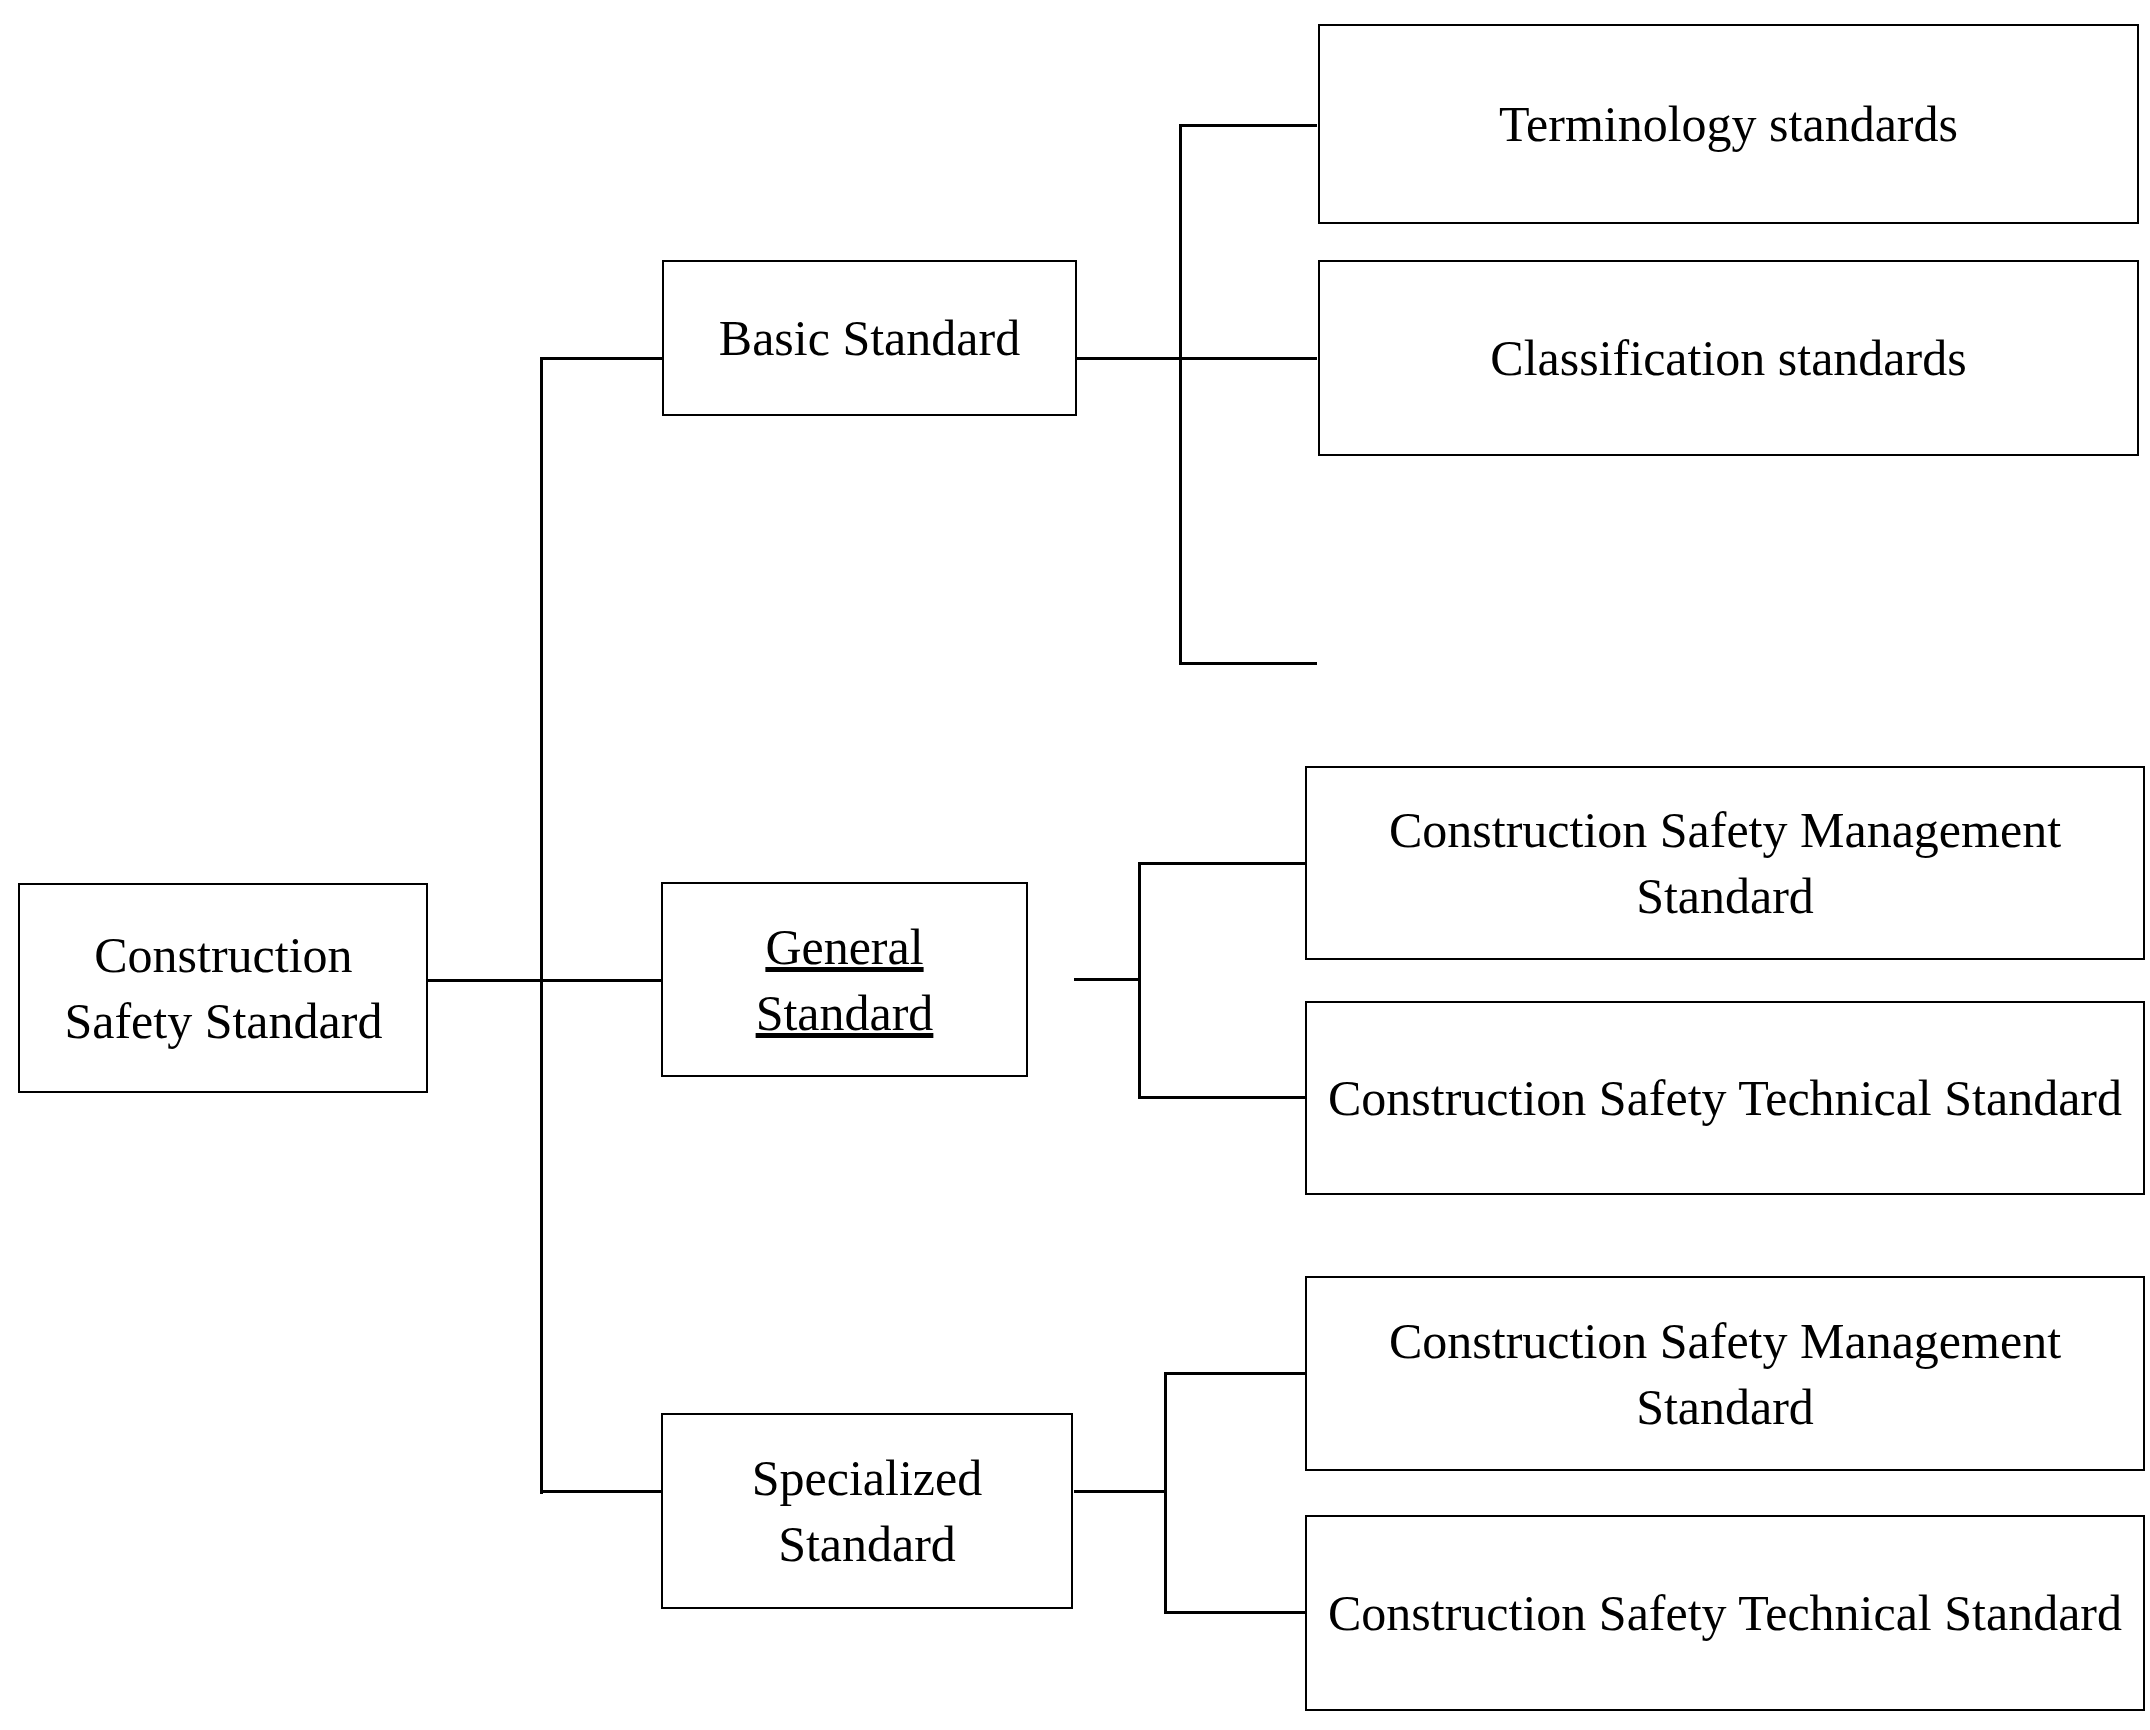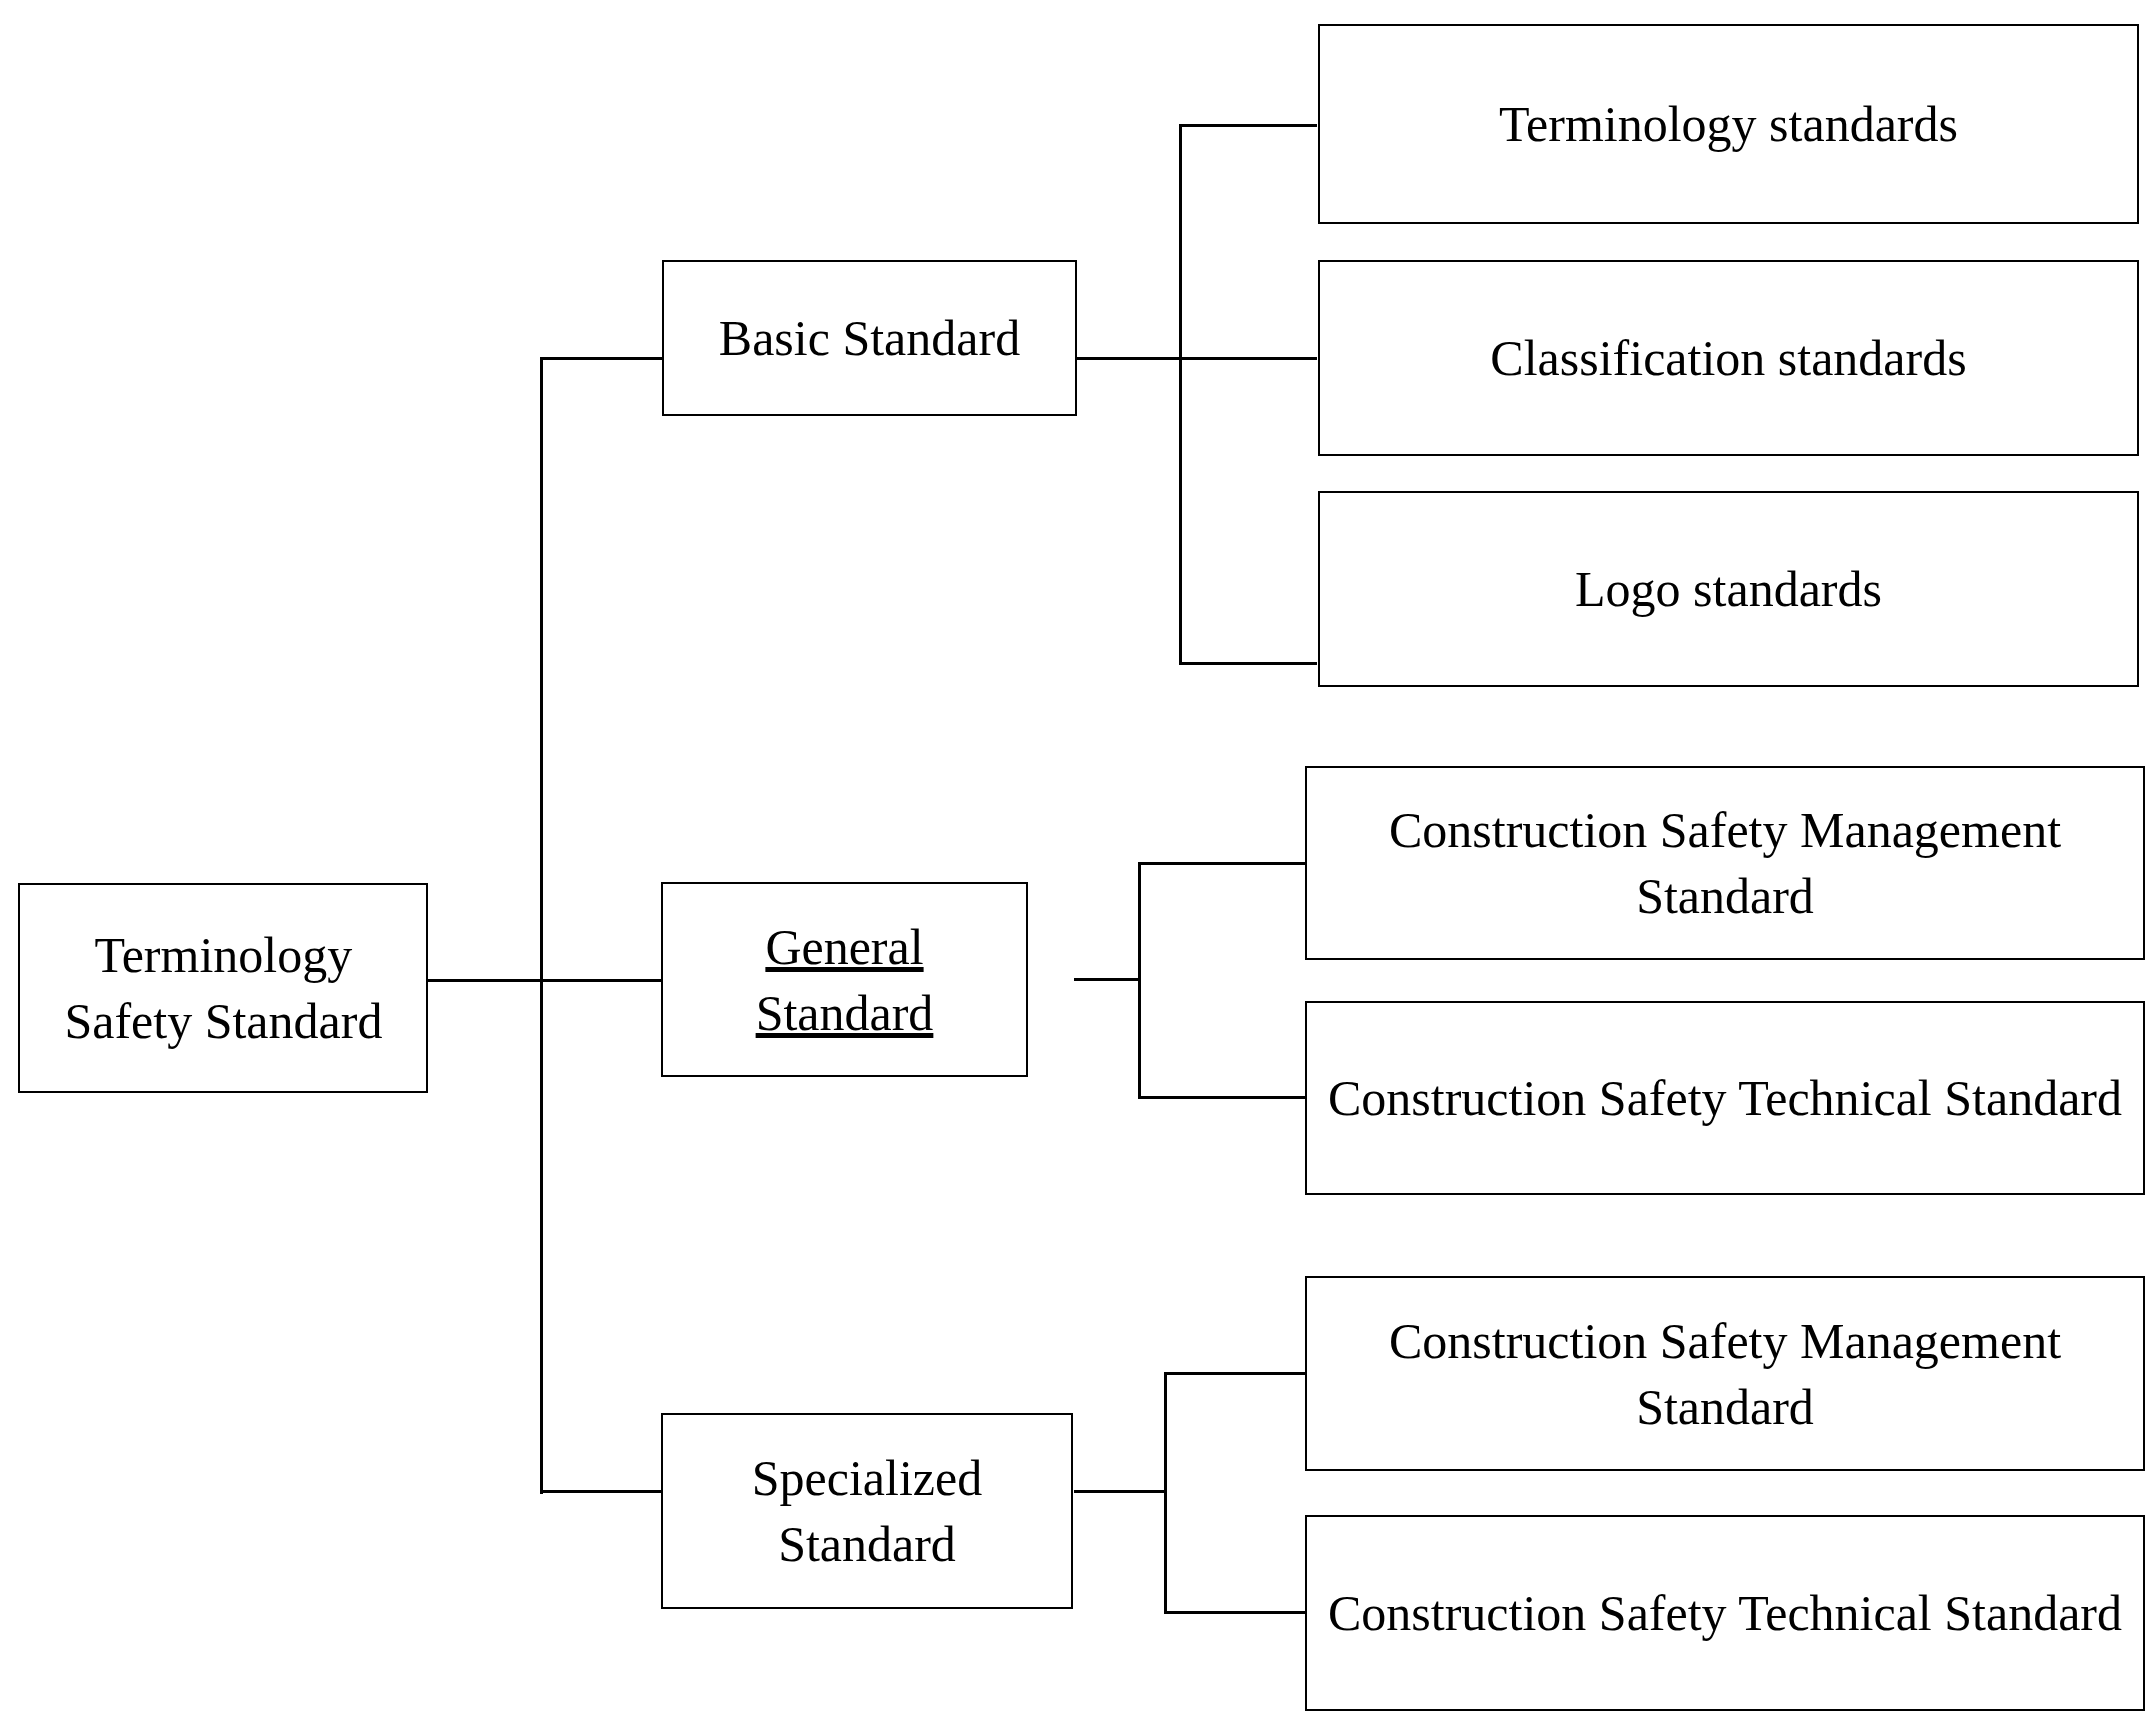--- a/index.html
+++ b/index.html
@@ -37,21 +37,21 @@
     position: absolute;
     background: #000000;
   }
 </style>
 </head>
 <body>
 
 <div class="canvas">
 
   <div class="node" style="left:18.4px; top:883px; width:410px; height:210px;">
-    <span class="label">Terminology Safety Standard</span>
+    <span class="label">Construction Safety Standard</span>
   </div>
 
   <div class="node" style="left:662px; top:260px; width:415px; height:156px;">
     <span class="label">Basic Standard</span>
   </div>
 
   <div class="node" style="left:661px; top:882px; width:367px; height:195px;text-decoration:underline;">
     <span class="label">General Standard</span>
   </div>
 
@@ -60,23 +60,20 @@
   </div>
 
   <div class="node" style="left:1318px; top:23.5px; width:821px; height:200px;">
     <span class="label">Terminology standards</span>
   </div>
 
   <div class="node" style="left:1318px; top:260px; width:821px; height:196px;">
     <span class="label">Classification standards</span>
   </div>
 
-  <div class="node" style="left:1318px; top:491px; width:821px; height:196px;">
-    <span class="label">Logo standards</span>
-  </div>
 
   <div class="node" style="left:1305px; top:766px; width:840px; height:194px;">
     <span class="label">Construction Safety Management Standard</span>
   </div>
 
   <div class="node" style="left:1305px; top:1001px; width:840px; height:194px;">
     <span class="label">Construction Safety Technical Standard</span>
   </div>
 
   <div class="node" style="left:1305px; top:1276px; width:840px; height:195px;">

